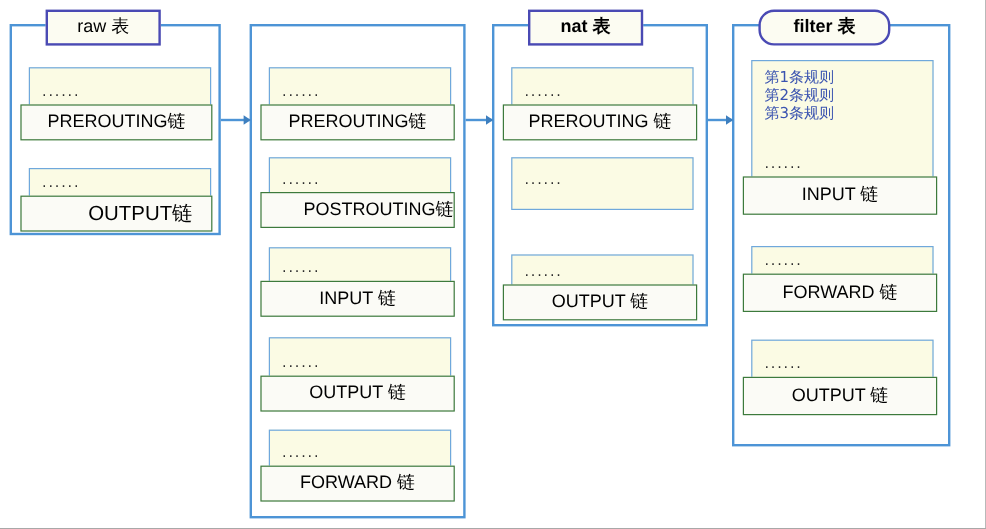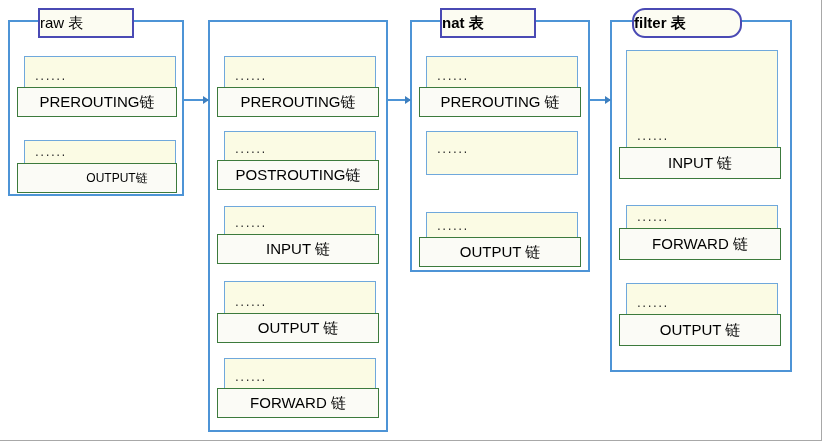--- a/index.html
+++ b/index.html
@@ -30,20 +30,21 @@
   }
 
   
   .table-title {
     position: absolute;
     box-sizing: border-box;
     border: 2px solid #4a4ab4;
     background: #fcfcf2;
     height: 30px;
     line-height: 26px;
+    text-align: center;
     font-size: 15px;
     color: #000000;
     z-index: 6;
     white-space: nowrap;
   }
   .table-title.bold { font-weight: bold; }
   
   .chain-card {
     position: absolute;
     left: 7px;
@@ -112,28 +113,28 @@
 <body>
 
 <div id="canvas">
     <div class="table-col" style="left: 8px; top: 20px; width: 176px; height: 176px;"></div>
     <div class="table-title" style="left: 38px; top: 8px; width: 96px;">raw 表</div>
     <div class="chain-card" style="left: 24px; top: 56px; width: 152px; height: 44px;"></div>
     <div class="chain-dots" style="left: 35px; top: 69px;">......</div>
     <div class="chain-box" style="left: 17px; top: 87px; width: 160px; height: 30px; line-height: 28px; font-size: 15px;">PREROUTING链</div>
     <div class="chain-card" style="left: 24px; top: 140px; width: 152px; height: 44px;"></div>
     <div class="chain-dots" style="left: 35px; top: 145px;">......</div>
-    <div class="chain-box" style="left: 17px; top: 163px; width: 160px; height: 30px; line-height: 28px; font-size: 12px; padding-left: 40px;">OUTPUT链</div>
+    <div class="chain-box" style="left: 17px; top: 163px; width: 160px; height: 30px; line-height: 28px; font-size: 17px; padding-left: 40px;">OUTPUT链</div>
     <div class="table-col" style="left: 208px; top: 20px; width: 180px; height: 412px;"></div>
     <div class="chain-card" style="left: 224px; top: 56px; width: 152px; height: 44px;"></div>
     <div class="chain-dots" style="left: 235px; top: 69px;">......</div>
     <div class="chain-box" style="left: 217px; top: 87px; width: 162px; height: 30px; line-height: 28px; font-size: 15px;">PREROUTING链</div>
     <div class="chain-card" style="left: 224px; top: 131px; width: 152px; height: 44px;"></div>
     <div class="chain-dots" style="left: 235px; top: 142px;">......</div>
-    <div class="chain-box" style="left: 217px; top: 160px; width: 162px; height: 30px; line-height: 28px; font-size: 15px;">POSTROUTING链</div>
+    <div class="chain-box" style="left: 217px; top: 160px; width: 162px; height: 30px; line-height: 28px; font-size: 15px; text-align: right;">POSTROUTING链</div>
     <div class="chain-card" style="left: 224px; top: 206px; width: 152px; height: 44px;"></div>
     <div class="chain-dots" style="left: 235px; top: 216px;">......</div>
     <div class="chain-box" style="left: 217px; top: 234px; width: 162px; height: 30px; line-height: 28px; font-size: 15px;">INPUT 链</div>
     <div class="chain-card" style="left: 224px; top: 281px; width: 152px; height: 44px;"></div>
     <div class="chain-dots" style="left: 235px; top: 295px;">......</div>
     <div class="chain-box" style="left: 217px; top: 313px; width: 162px; height: 30px; line-height: 28px; font-size: 15px;">OUTPUT 链</div>
     <div class="chain-card" style="left: 224px; top: 358px; width: 152px; height: 44px;"></div>
     <div class="chain-dots" style="left: 235px; top: 370px;">......</div>
     <div class="chain-box" style="left: 217px; top: 388px; width: 162px; height: 30px; line-height: 28px; font-size: 15px;">FORWARD 链</div>
     <div class="table-col" style="left: 410px; top: 20px; width: 180px; height: 252px;"></div>
@@ -142,20 +143,25 @@
     <div class="chain-dots" style="left: 437px; top: 69px;">......</div>
     <div class="chain-box" style="left: 419px; top: 87px; width: 162px; height: 30px; line-height: 28px; font-size: 15px;">PREROUTING 链</div>
     <div class="chain-card" style="left: 426px; top: 131px; width: 152px; height: 44px;"></div>
     <div class="chain-dots" style="left: 437px; top: 142px;">......</div>
     <div class="chain-card" style="left: 426px; top: 212px; width: 152px; height: 44px;"></div>
     <div class="chain-dots" style="left: 437px; top: 219px;">......</div>
     <div class="chain-box" style="left: 419px; top: 237px; width: 162px; height: 30px; line-height: 28px; font-size: 15px;">OUTPUT 链</div>
     <div class="table-col" style="left: 610px; top: 20px; width: 182px; height: 352px;"></div>
     <div class="table-title bold" style="left: 632px; top: 8px; width: 110px; border-radius: 13px;">filter 表</div>
     <div class="chain-card" style="left: 626px; top: 50px; width: 152px; height: 110px;"></div>
+    <div class="rules" style="left: 637px; top: 56px;">
+      <div>第1条规则</div>
+      <div>第2条规则</div>
+      <div>第3条规则</div>
+    </div>
     <div class="chain-dots" style="left: 637px; top: 129px;">......</div>
     <div class="chain-box" style="left: 619px; top: 147px; width: 162px; height: 32px; line-height: 30px; font-size: 15px;">INPUT 链</div>
     <div class="chain-card" style="left: 626px; top: 205px; width: 152px; height: 44px;"></div>
     <div class="chain-dots" style="left: 637px; top: 210px;">......</div>
     <div class="chain-box" style="left: 619px; top: 228px; width: 162px; height: 32px; line-height: 30px; font-size: 15px;">FORWARD 链</div>
     <div class="chain-card" style="left: 626px; top: 283px; width: 152px; height: 44px;"></div>
     <div class="chain-dots" style="left: 637px; top: 296px;">......</div>
     <div class="chain-box" style="left: 619px; top: 314px; width: 162px; height: 32px; line-height: 30px; font-size: 15px;">OUTPUT 链</div>
     <div class="arrow" style="left: 184px; top: 99px; width: 24px;"></div>
     <div class="arrow" style="left: 388px; top: 99px; width: 22px;"></div>

